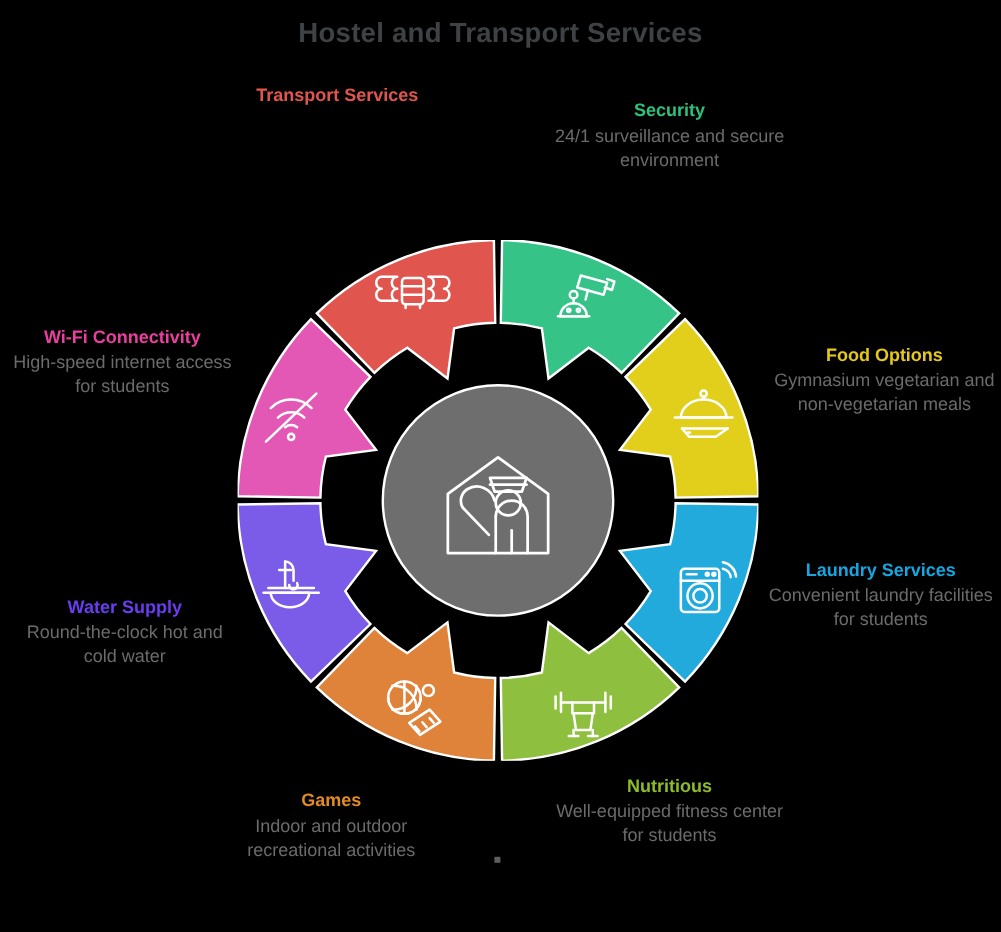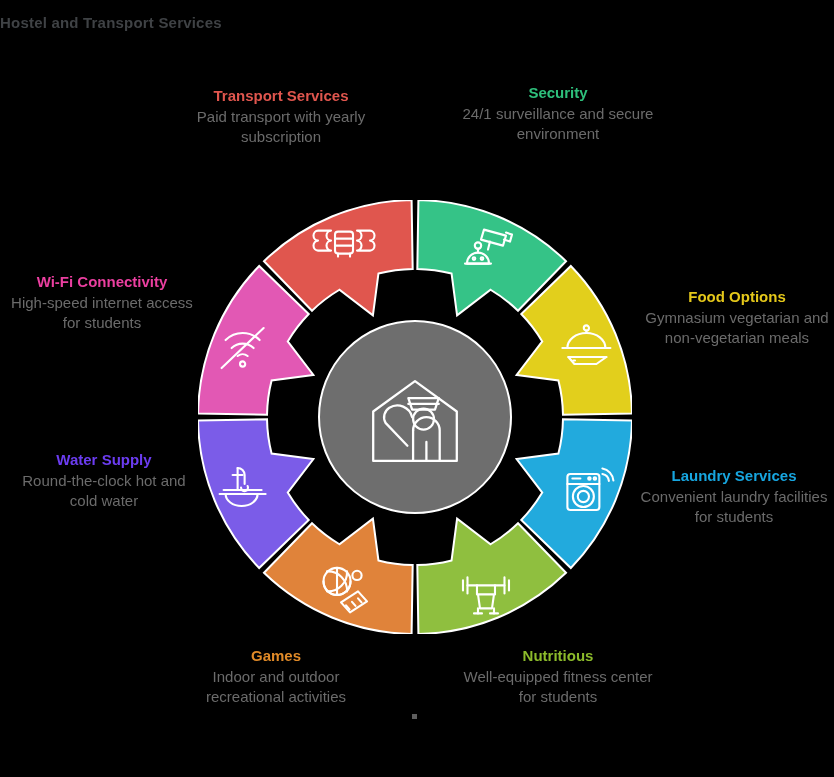--- a/index.html
+++ b/index.html
@@ -13,22 +13,22 @@
   #stage {
     position: relative;
     width: 834px; height: 777px;
     background: #000;
   }
 
   
   #title {
     position: absolute;
     top: 14px; left: 0; width: 834px;
-    text-align: left;
-    font-size: 15px;
+    text-align: center;
+    font-size: 23px;
     font-weight: bold;
     color: #3f4245;
     letter-spacing: .2px;
   }
 
   
   #wheel {
     position: absolute;
     left: 198px; top: 200px;
     width: 434px; height: 434px;
@@ -47,21 +47,21 @@
     font-size: 15px;
     color: #6b6b6b;
     line-height: 1.33;
     margin: 0;
   }
   .c-center { text-align: center; }
   .c-left   { text-align: center; }
   .c-right  { text-align: center; }
 
   
-  #cal-transport { left: 185px;  top: 70px;  width: 192px; margin-top: 16px; }
+  #cal-transport { left: 185px;  top: 70px;  width: 192px; }
   #cal-security  { left: 462px;  top: 83px;  width: 192px; }
   #cal-food      { left: 644px;  top: 287px; width: 186px; }
   #cal-laundry   { left: 637px;  top: 466px; width: 194px; }
   #cal-gym       { left: 462px;  top: 646px; width: 192px; }
   #cal-games     { left: 180px;  top: 646px; width: 192px; }
   #cal-water     { left: 8px;    top: 450px; width: 192px; }
   #cal-wifi      { left: 6px;    top: 272px; width: 192px; }
 
   
   #stray-dot {
@@ -203,21 +203,20 @@
               <path d="M-6 8 L-6 11"></path>
               <path d="M6 8 L6 11"></path>
             </g>
           </g>
         </g>
     </svg>
   </div>
 
   <div class="callout c-center" id="cal-transport">
     <div class="ttl" style="color: rgb(224, 86, 78);">Transport Services</div>
-    <div class="desc">Paid transport with yearly subscription</div>
   </div>
 
   <div class="callout c-center" id="cal-security">
     <div class="ttl" style="color: rgb(46, 192, 124);">Security</div>
     <div class="desc">24/1 surveillance and secure environment</div>
   </div>
 
   <div class="callout c-right" id="cal-food">
     <div class="ttl" style="color: rgb(229, 200, 26);">Food Options</div>
     <div class="desc">Gymnasium vegetarian and non-vegetarian meals</div>
@@ -227,26 +226,26 @@
     <div class="ttl" style="color: rgb(23, 166, 224);">Laundry Services</div>
     <div class="desc">Convenient laundry facilities for students</div>
   </div>
 
   <div class="callout c-center" id="cal-gym">
     <div class="ttl" style="color: rgb(140, 187, 43);">Nutritious</div>
     <div class="desc">Well-equipped fitness center for students</div>
   </div>
 
   <div class="callout c-center" id="cal-games">
-    <div class="ttl" style="color: rgb(224, 138, 40);">Games</div>
+    <div class="ttl" style="color: rgb(224, 138, 40); margin-top: 12px;">Games</div>
     <div class="desc">Indoor and outdoor recreational activities</div>
   </div>
 
   <div class="callout c-left" id="cal-water">
-    <div class="ttl" style="color: rgb(107, 60, 240);">Water Supply</div>
+    <div class="ttl" style="color: rgb(107, 60, 240); margin-top: 47px;">Water Supply</div>
     <div class="desc">Round-the-clock hot and cold water</div>
   </div>
 
   <div class="callout c-left" id="cal-wifi">
     <div class="ttl" style="color: rgb(235, 63, 160);">Wi-Fi Connectivity</div>
     <div class="desc">High-speed internet access for students</div>
   </div>
 
   <div id="stray-dot"></div>
 

